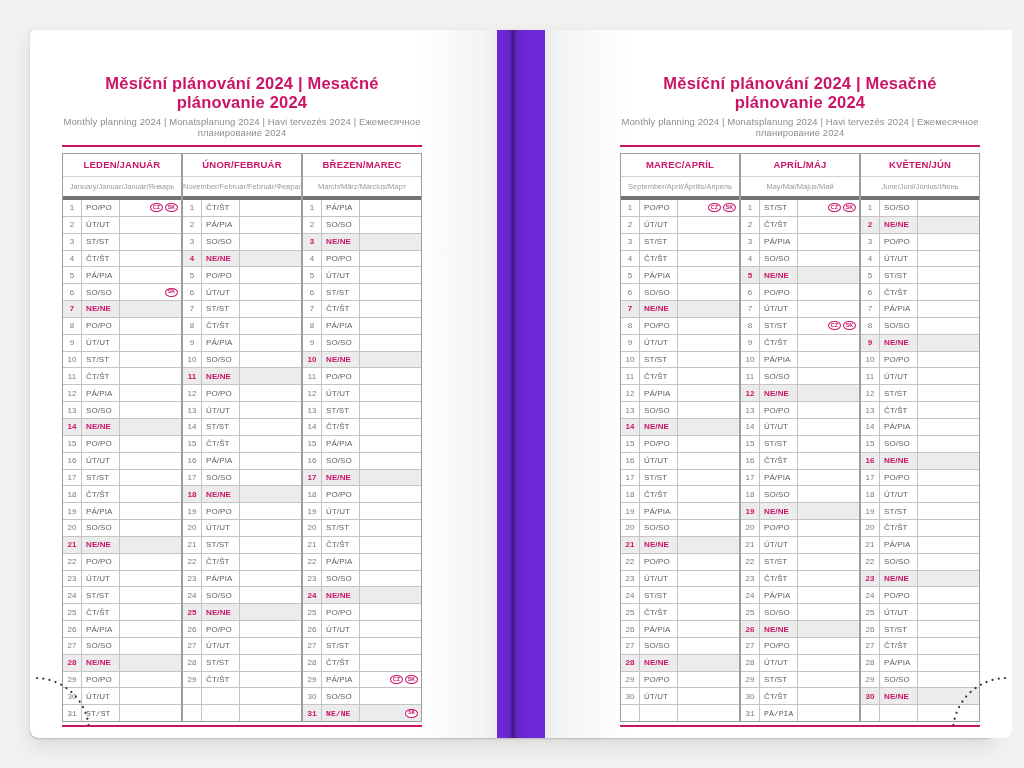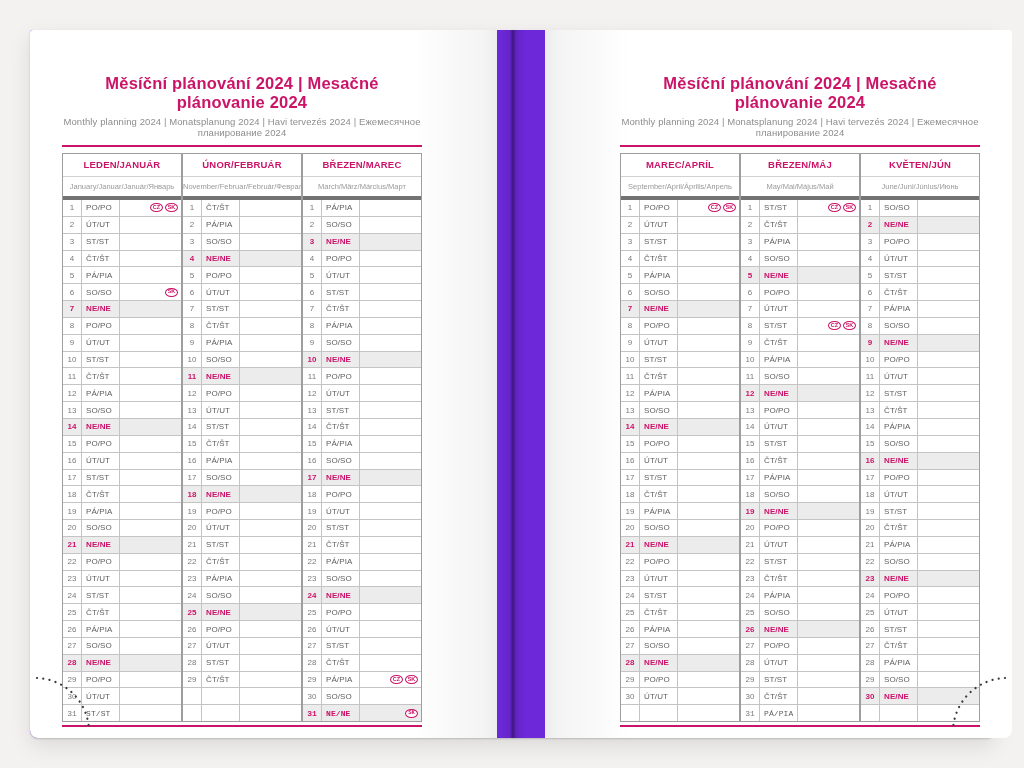--- a/index.html
+++ b/index.html
@@ -776,21 +776,21 @@
                 <div class="notes"></div>
               </div>
               <div class="day-row">
                 <div class="num"></div>
                 <div class="dayname"></div>
                 <div class="notes"></div>
               </div>
             </div>
           </div>
           <div class="month">
-            <div class="m-name">BŘEZEN/MÁJ</div>
+            <div class="m-name">APRÍL/MÁJ</div>
             <div class="m-sub">May/Mai/Május/Май</div>
             <div class="days">
               <div class="day-row">
                 <div class="num">1</div>
                 <div class="dayname">ST/ST</div>
                 <div class="notes">
                   <span class="badge">CZ</span>
                   <span class="badge">SK</span>
                 </div>
               </div>

